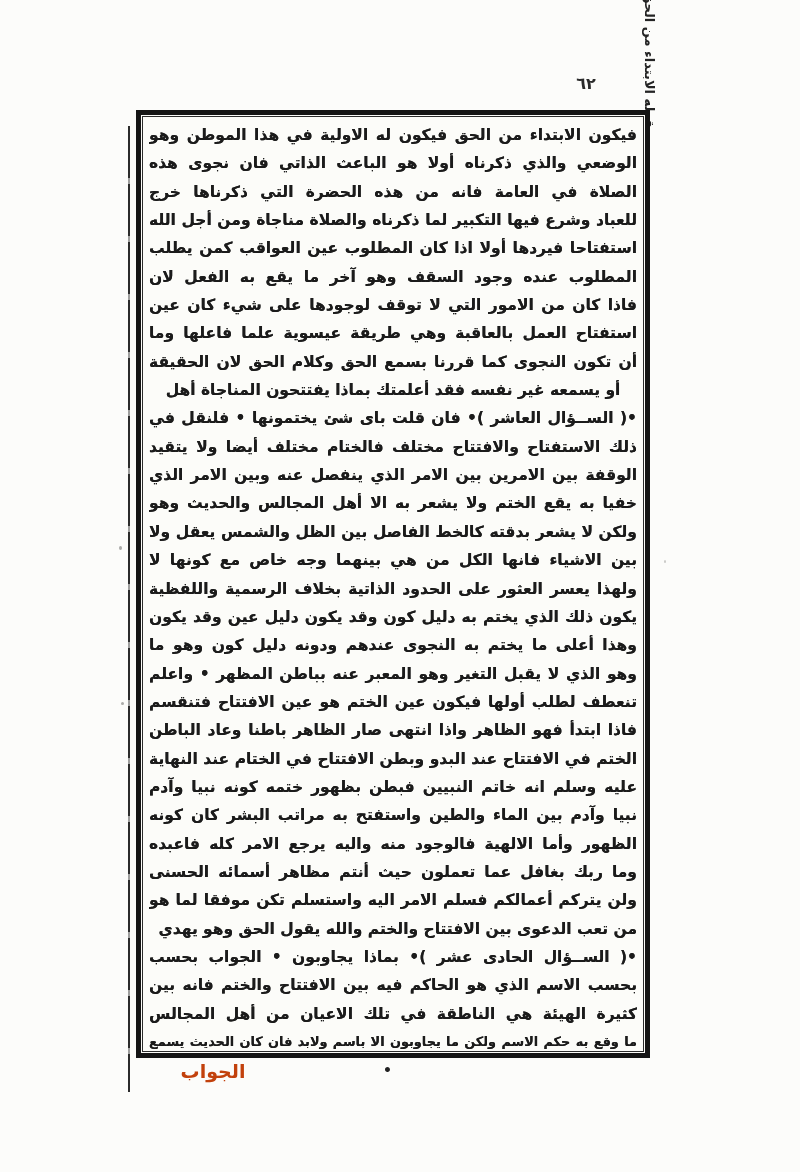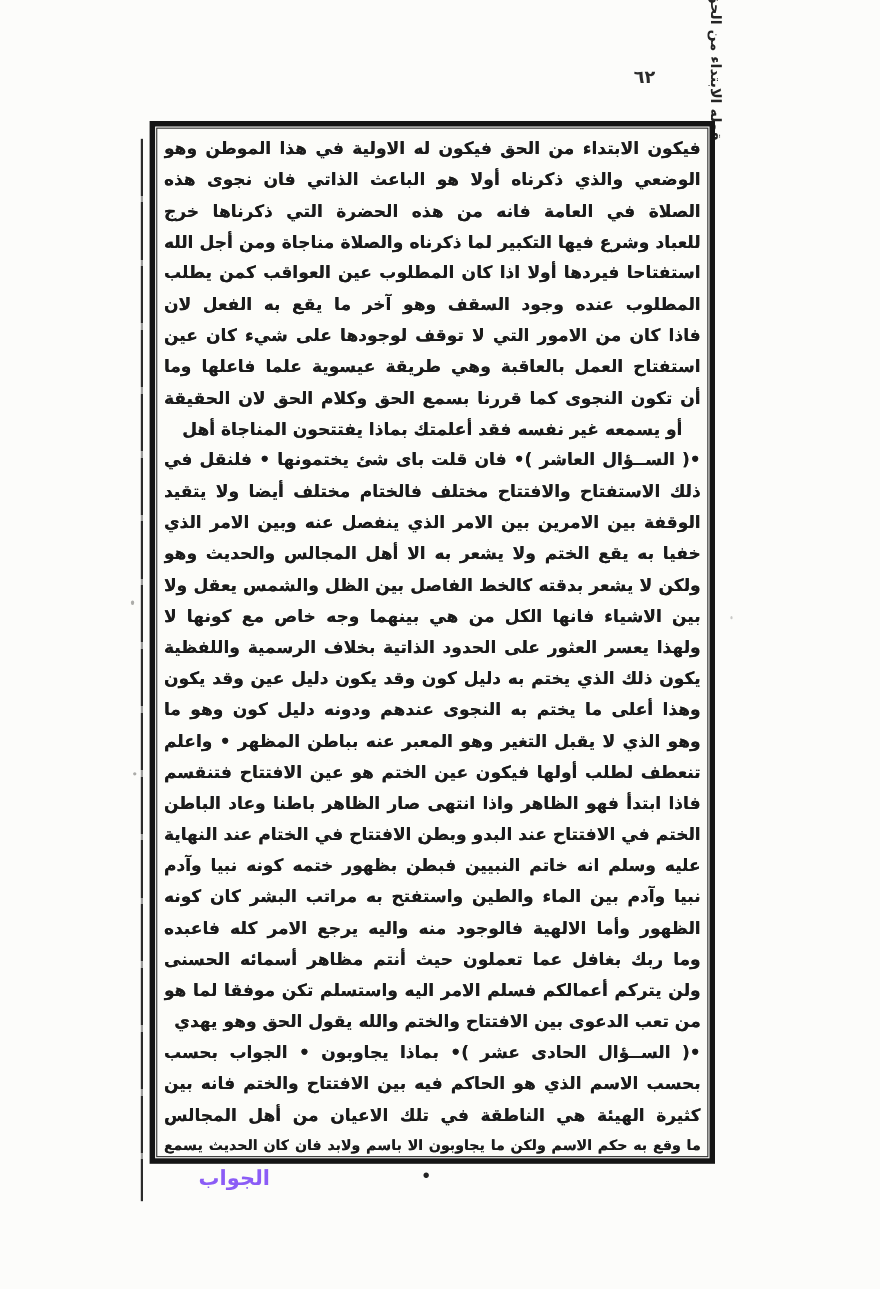--- a/index.html
+++ b/index.html
@@ -6,21 +6,21 @@
   body{
     width:800px;height:1172px;position:relative;
     background:#fcfcfa;
     font-family:"DejaVu Sans",sans-serif;
     overflow:hidden;
   }
   .scan-page{position:absolute;inset:0;}
 
   
   .page-number{
-    position:absolute;left:566px;top:60px;width:40px;
+    position:absolute;left:566px;top:74px;width:40px;
     font-size:16px;font-weight:700;color:#2a2a2a;text-align:center;
   }
 
   
   .outer-left-rule{
     position:absolute;left:128px;top:126px;width:2px;height:966px;
     background:repeating-linear-gradient(to bottom,#2b2b2b 0 52px,rgba(43,43,43,.45) 52px 58px);
   }
 
   
@@ -54,21 +54,21 @@
     position:absolute;top:128px;left:360px;width:302px;height:26px;
     transform:rotate(90deg);transform-origin:right top;
     direction:rtl;font-size:13px;font-weight:700;color:#242424;
     line-height:26px;white-space:nowrap;text-align:right;
     letter-spacing:.5px;
   }
 
   
   .catchword{
     position:absolute;left:178px;top:1060px;width:70px;
-    direction:rtl;font-size:19px;font-weight:700;color:#8b5cf6;text-align:center;
+    direction:rtl;font-size:19px;font-weight:700;color:#c2410c;text-align:center;
   }
   .foot-dot{
     position:absolute;left:383px;top:1062px;font-size:14px;color:#222;font-weight:700;
   }
 
   
   .speck{position:absolute;background:#6a6a66;border-radius:50%;opacity:.55;}
   .speck.s1{left:119px;top:546px;width:3px;height:4px;}
   .speck.s2{left:121px;top:702px;width:3px;height:3px;}
   .speck.s3{left:664px;top:560px;width:2px;height:3px;opacity:.35;}

